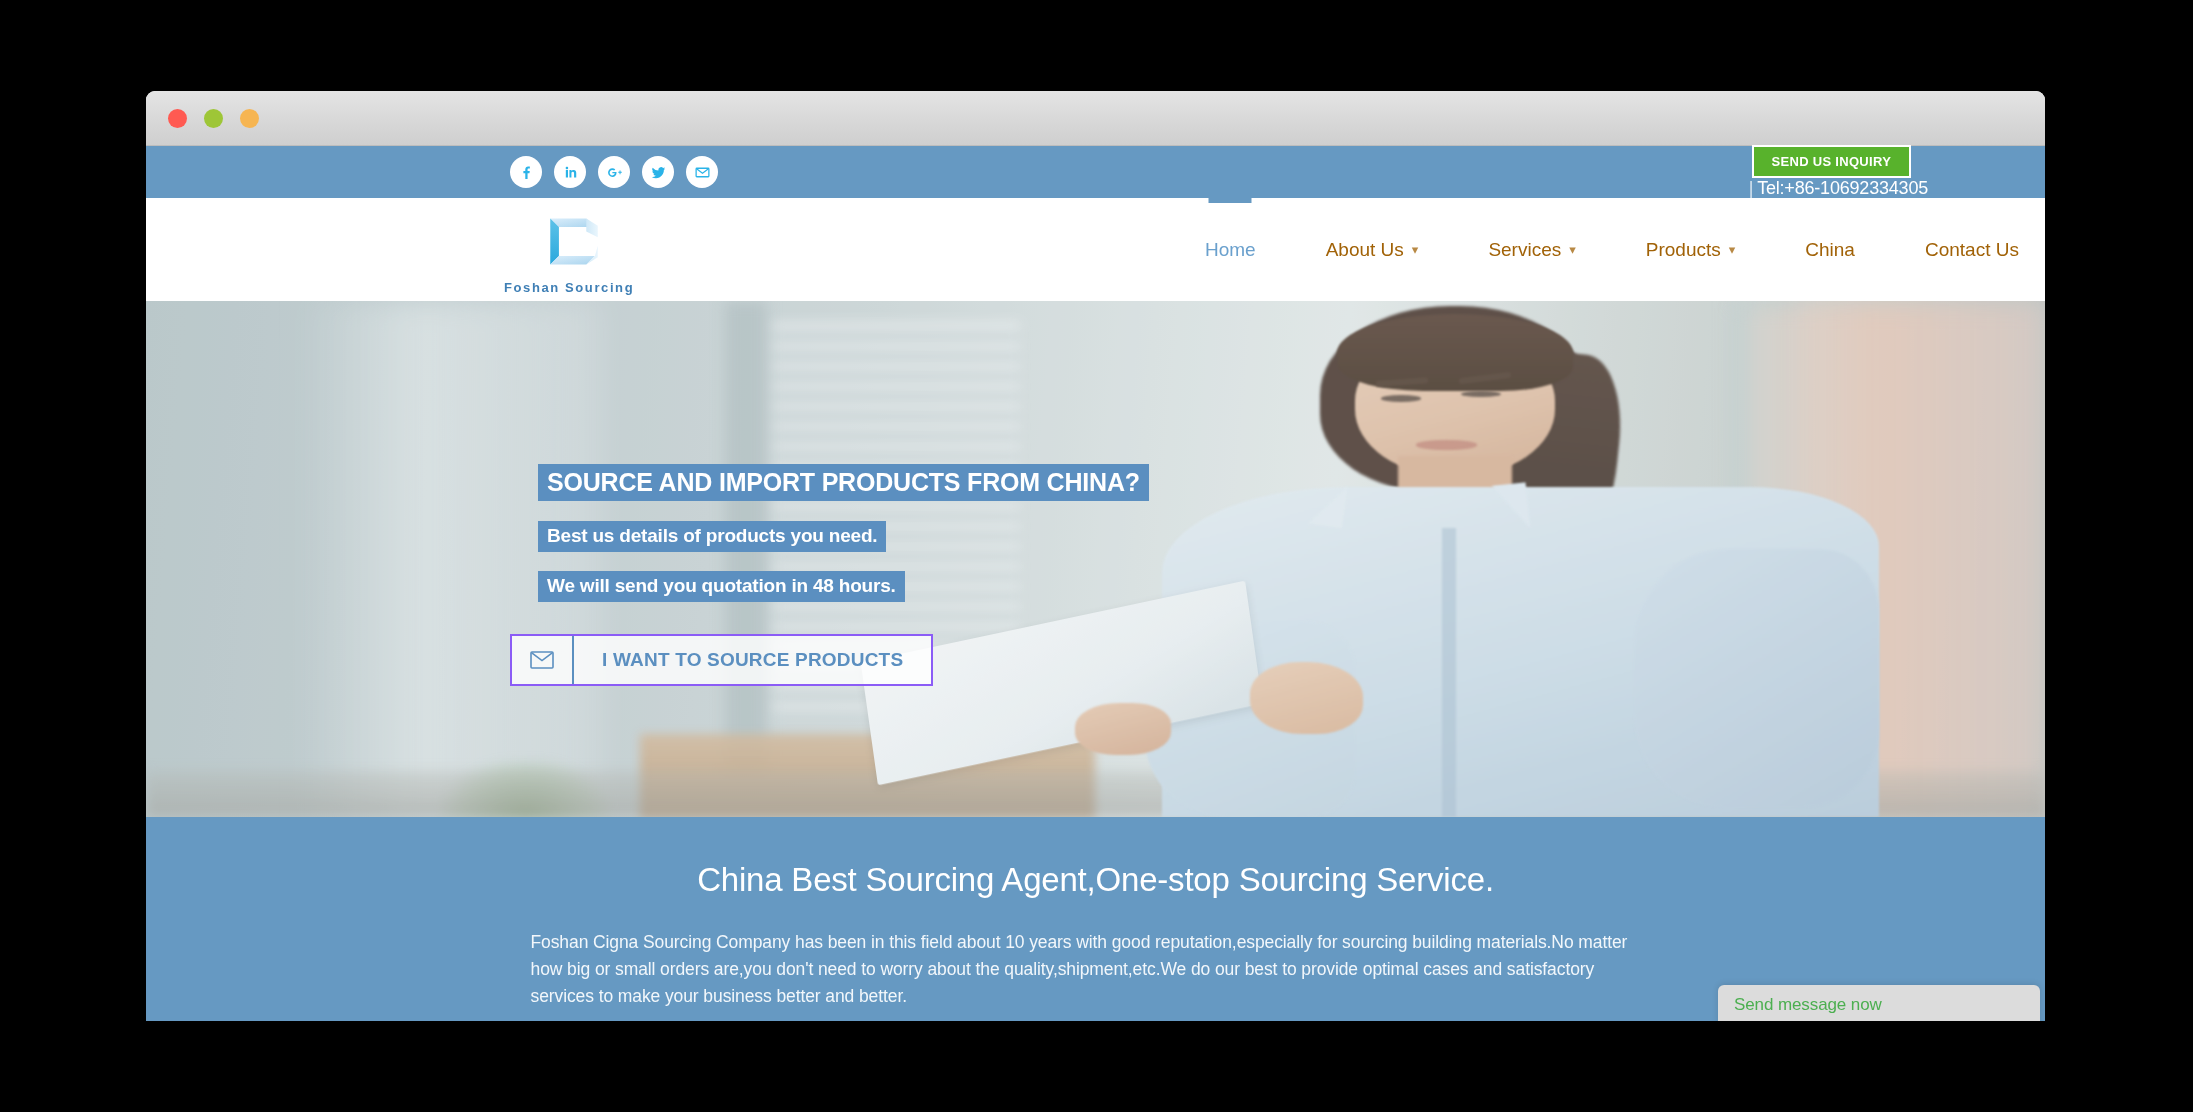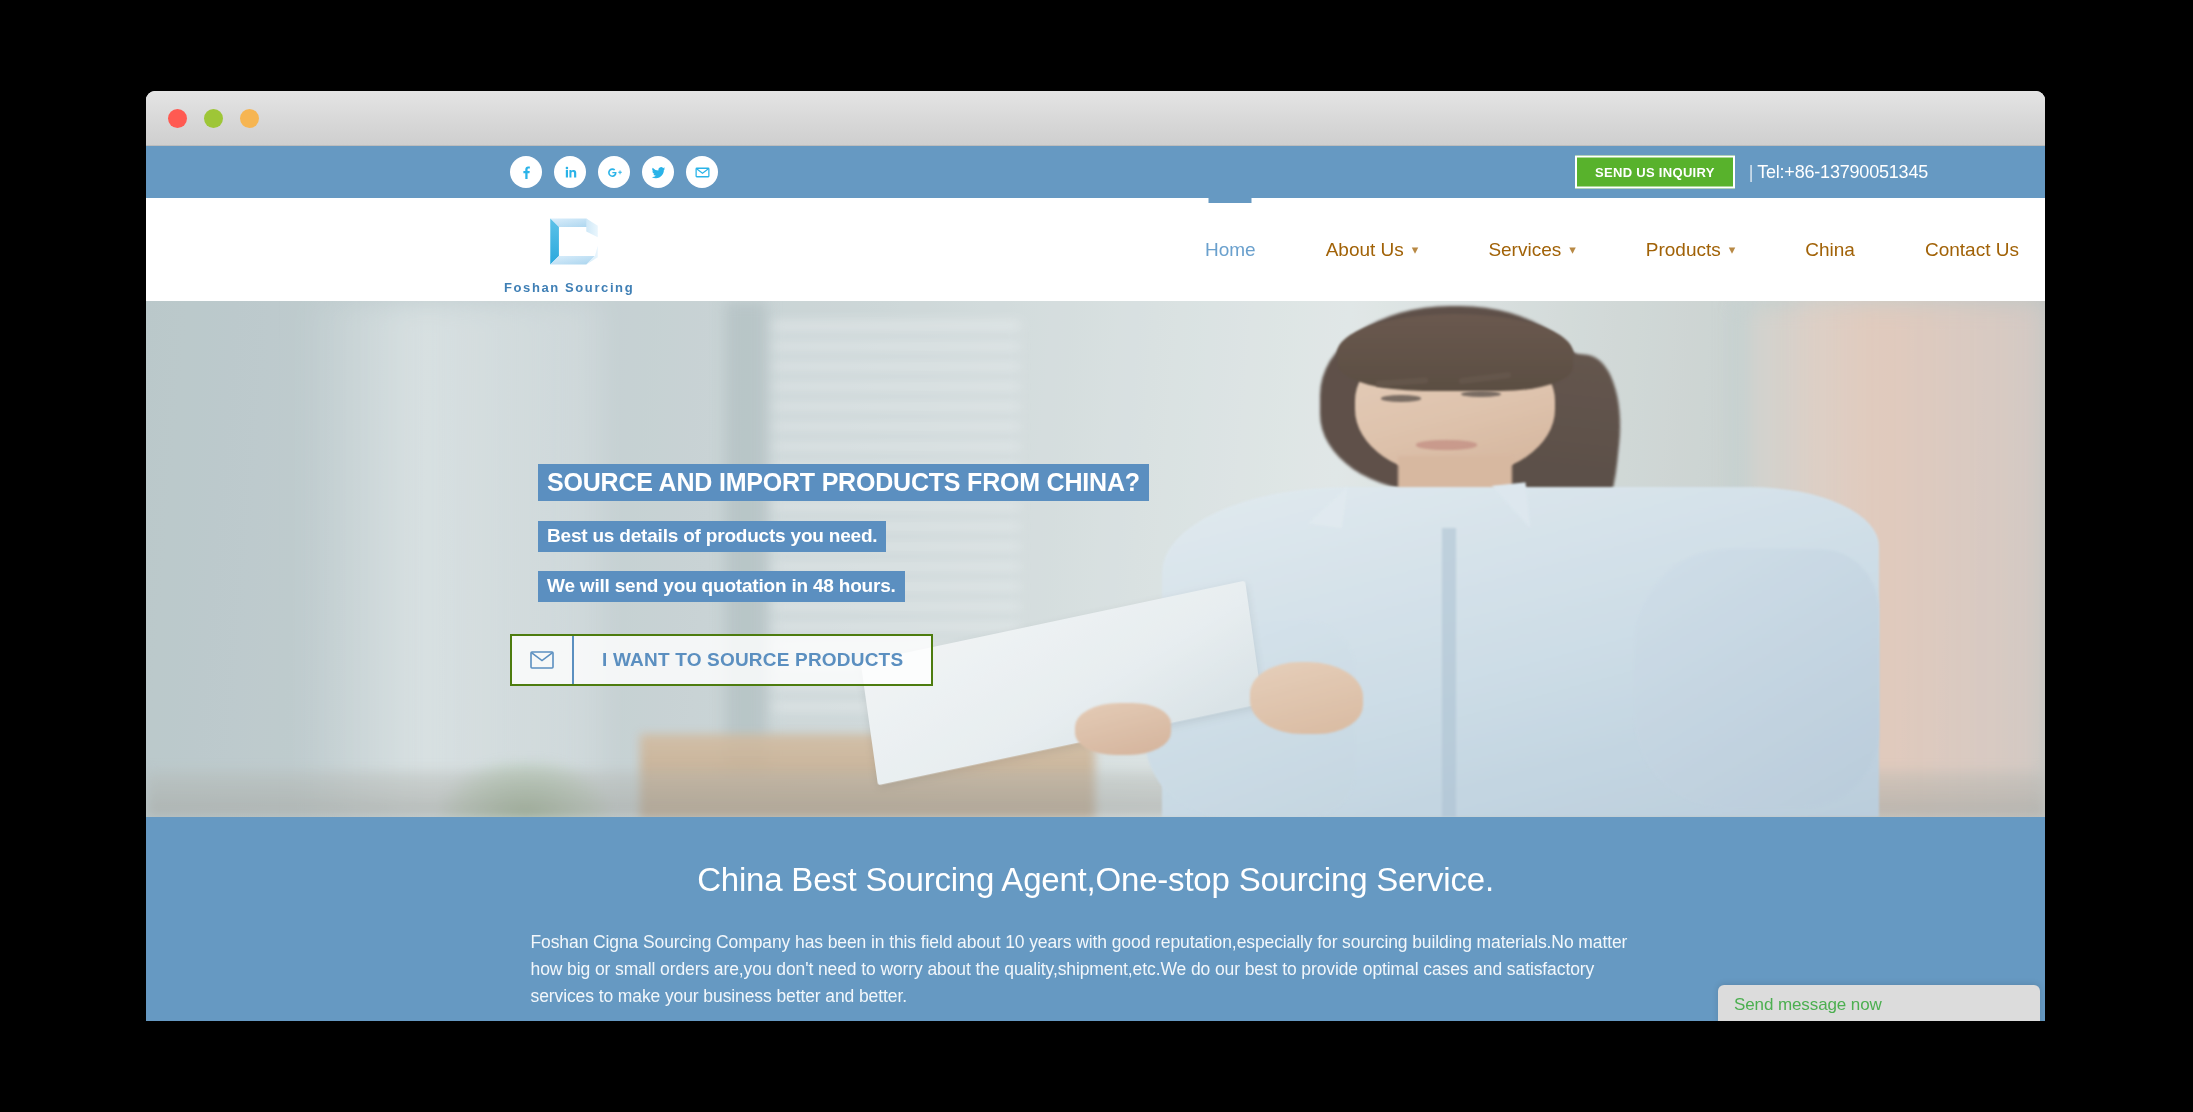--- a/index.html
+++ b/index.html
@@ -48,21 +48,21 @@
     width: 32px; height: 32px; border-radius: 50%;
     background: #ffffff;
     display: flex; align-items: center; justify-content: center;
     color: #2ab3e8;
     cursor: pointer;
   }
   .social-btn svg { display: block; }
   .topbar-right {
     position: absolute; right: 117px; top: 50%;
     transform: translateY(-50%);
-    display: flex; align-items: center;
+    display: flex; align-items: center; flex-direction: column;
   }
   .inquiry-btn {
     background: #58b22c;
     border: 2px solid #ffffff;
     color: #fff;
     font-size: 13px; font-weight: bold;
     letter-spacing: 0.3px;
     padding: 8px 18px;
     line-height: 1;
     cursor: pointer;
@@ -302,21 +302,21 @@
   }
   .hl-1 span { font-size: 25px; font-weight: 600; }
   .hl-2 { margin-top: 20px; }
   .hl-2 span { font-size: 19px; font-weight: 600; }
   .hl-3 { margin-top: 19px; }
   .hl-3 span { font-size: 19px; font-weight: 600; }
 
   .hero-cta {
     margin-top: 32px;
     display: inline-flex; align-items: stretch;
-    border: 2px solid #4d7c0f;
+    border: 2px solid #8b5cf6;
     background: rgba(255,255,255,.80);
     cursor: pointer;
     height: 52px;
   }
   .cta-icon {
     width: 62px;
     display: flex; align-items: center; justify-content: center;
     border-right: 2px solid #5b8fc0;
     color: #5b8fc0;
   }
@@ -407,21 +407,21 @@
       <div class="social-btn">
         <svg width="17" height="17" viewBox="0 0 24 24" fill="none" stroke="currentColor" stroke-width="1.8">
             <rect x="3" y="6" width="18" height="12" rx="1"></rect>
             <path d="M3.6 6.7 12 13l8.4-6.3"></path>
           </svg>
       </div>
     </div>
     <div class="topbar-right">
       <div class="inquiry-btn">SEND US INQUIRY</div>
       <div class="tel-text">
-        <span class="tel-sep">|</span><span>Tel:+86-13790051345</span>
+        <span class="tel-sep">|</span><span>Tel:+86-10692334305</span>
       </div>
     </div>
   </div>
 
   <div class="navbar">
     <div class="logo-wrap">
       <svg class="logo-mark" viewBox="0 0 100 100">
         <defs>
           <linearGradient id="lg1" x1="0" y1="0" x2="1" y2="1">
             <stop offset="0%" stop-color="#dbeefb"></stop>

